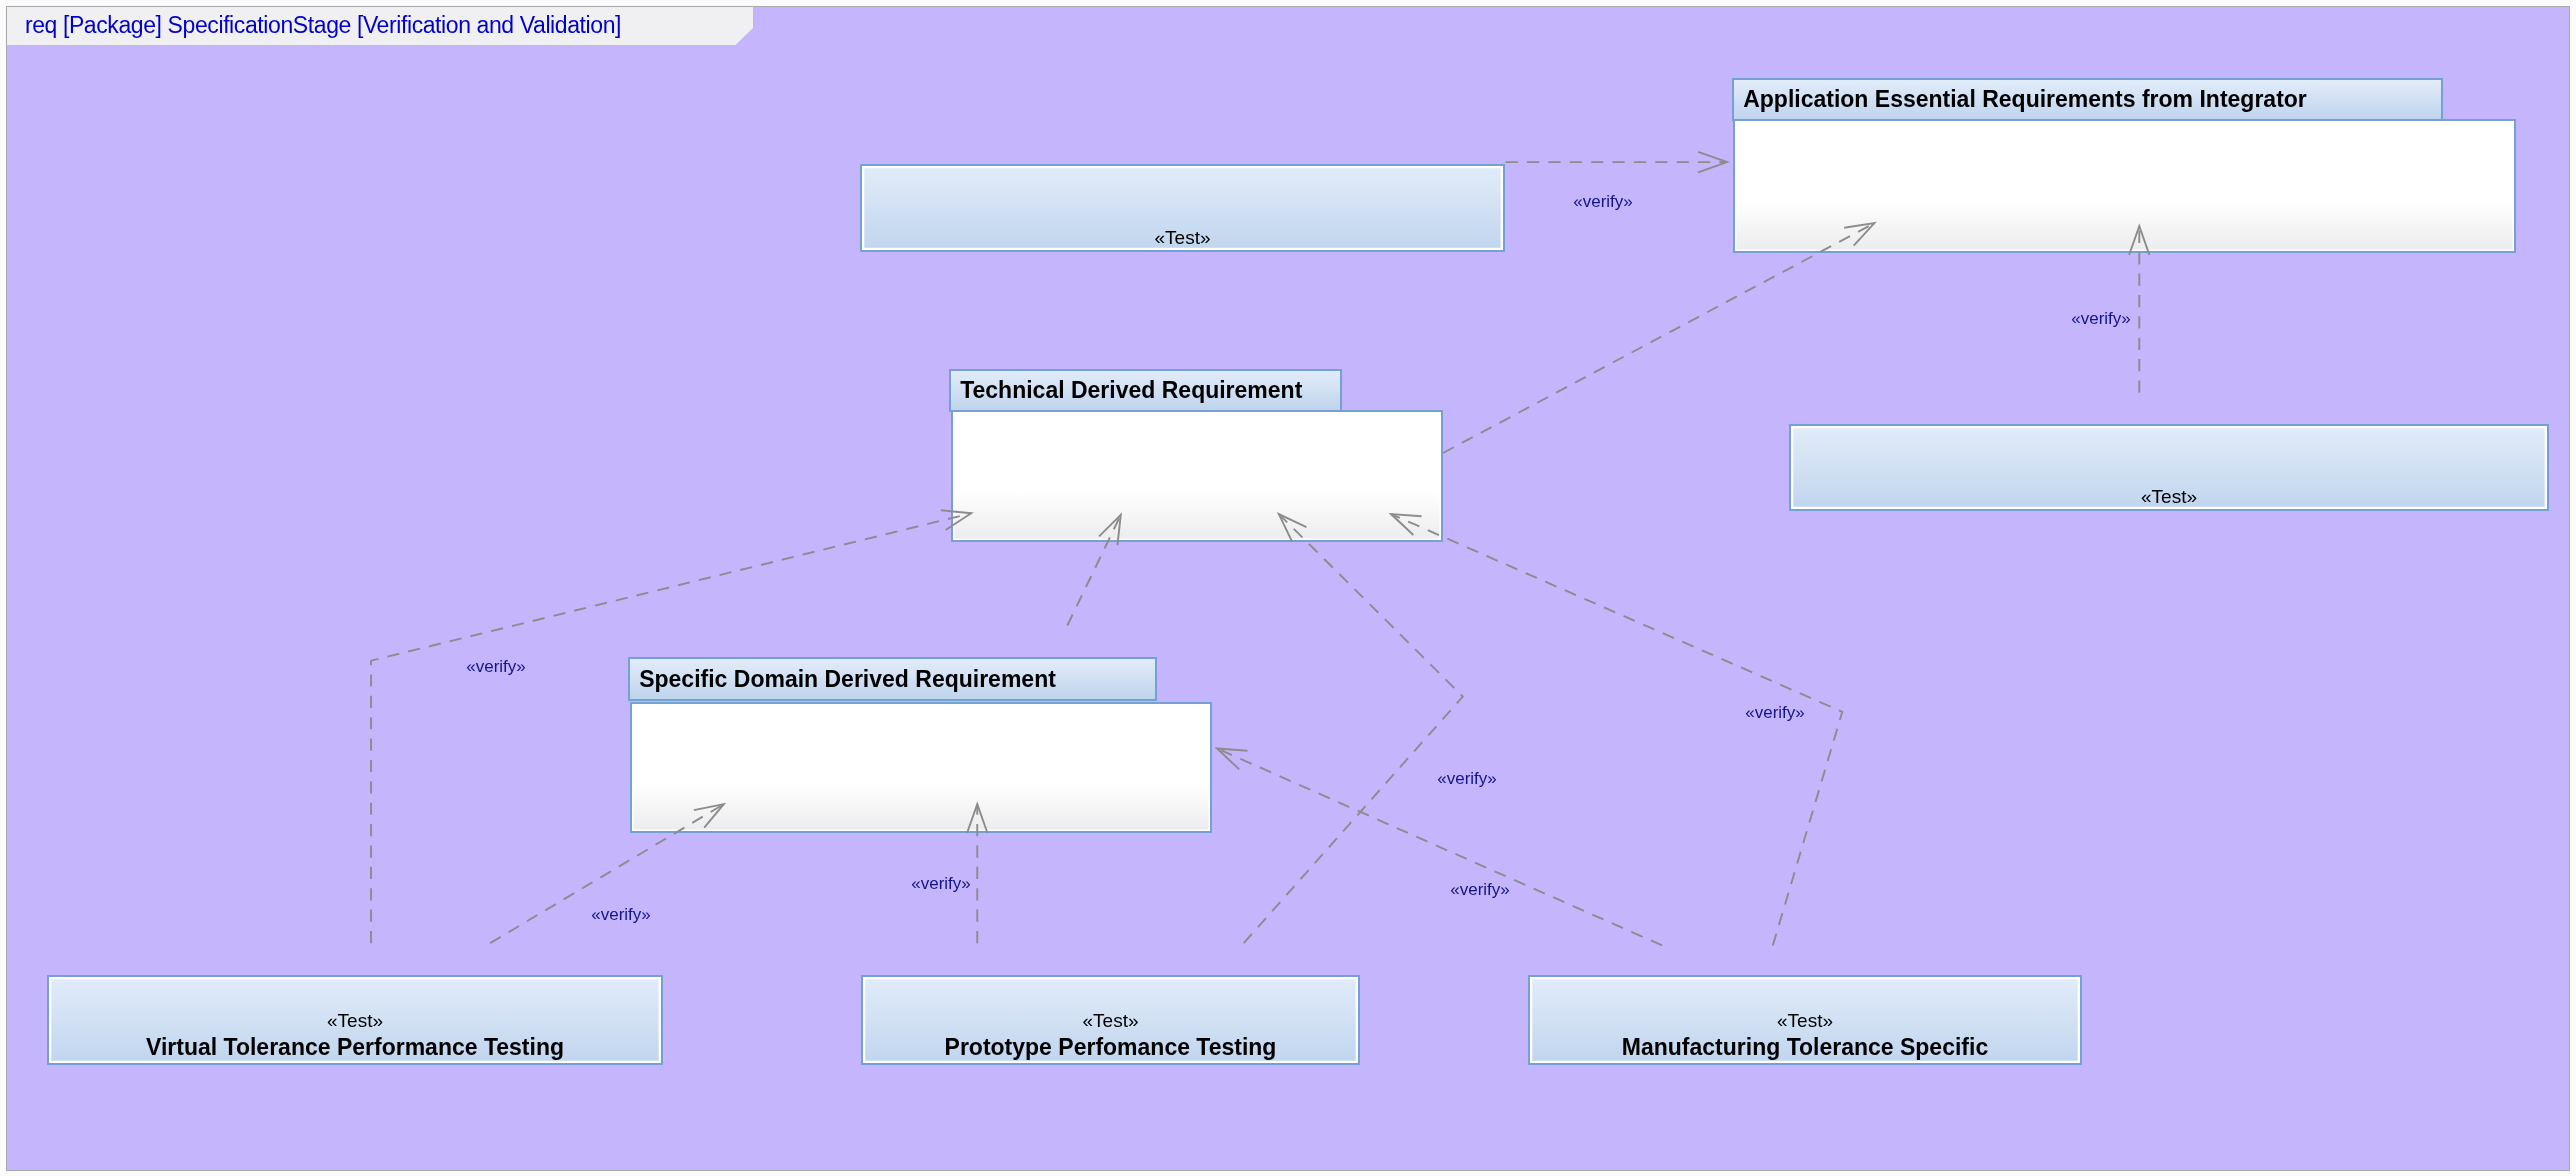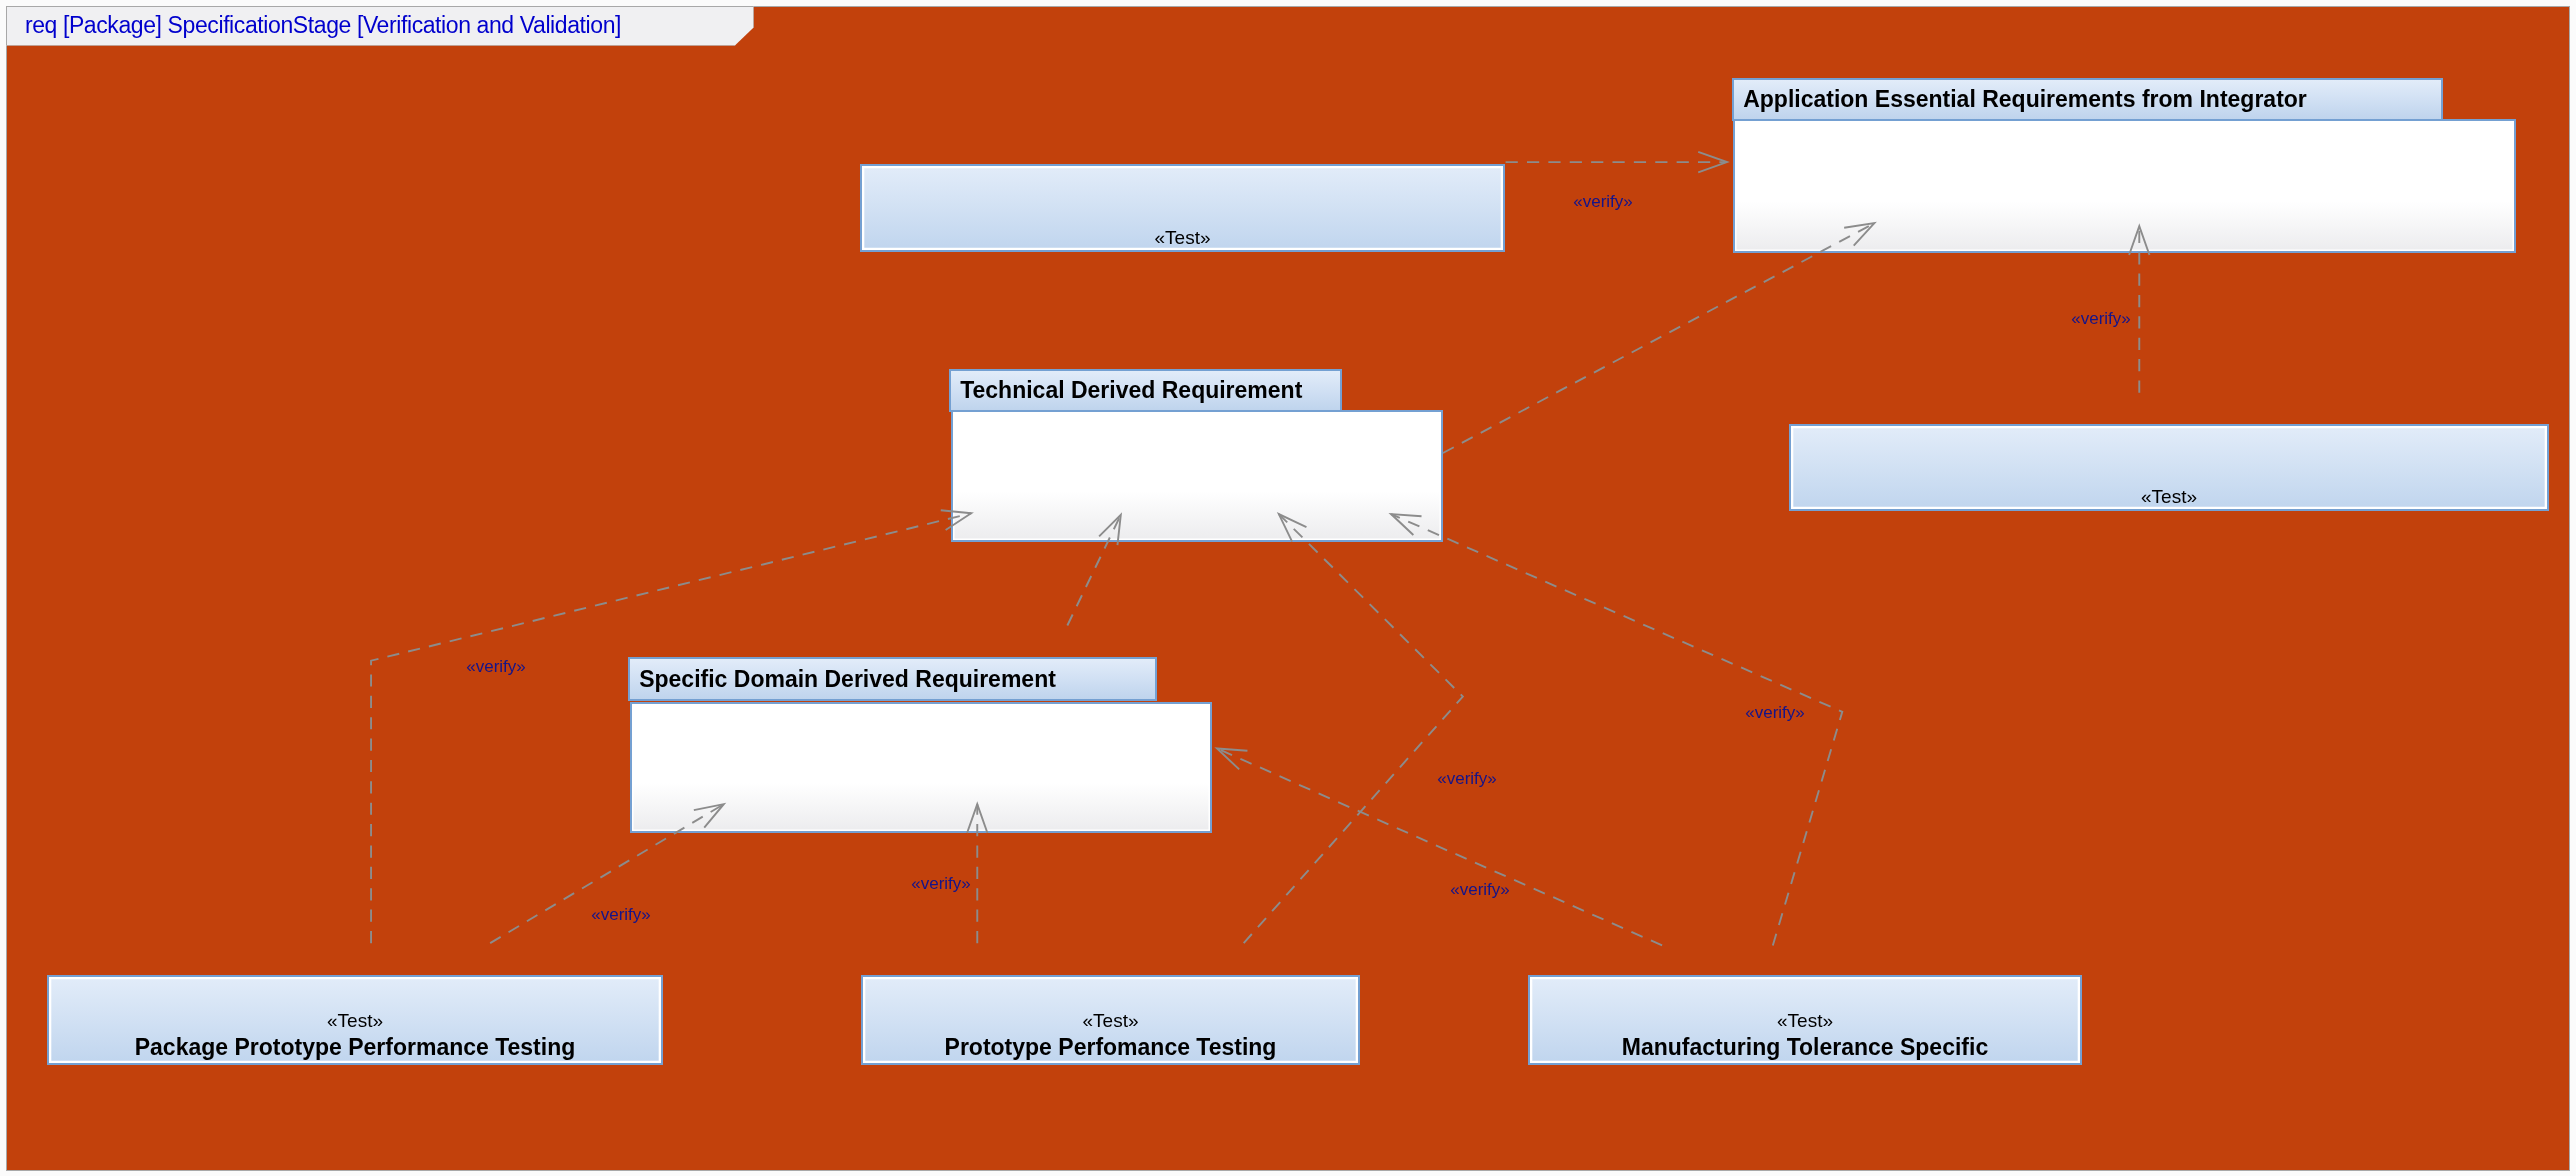--- a/index.html
+++ b/index.html
@@ -3,21 +3,21 @@
 <meta charset="utf-8">
 <style>
   html,body{margin:0;padding:0;background:#fbfbfb;}
   #canvas{
     position:relative;width:2576px;height:1177px;overflow:hidden;
     background:#fbfbfb;
     font-family:"Liberation Sans",sans-serif;
   }
   #frame{
     position:absolute;left:6.1px;top:6.1px;right:6.1px;bottom:6.1px;
-    border:1.5px solid #a8a8a8;background:#c2410c;
+    border:1.5px solid #a8a8a8;background:#c4b5fd;
   }
   #frame-tab{
     position:absolute;left:-1.5px;top:-1.5px;width:748px;height:40px;
     background:#f0f0f2;border:1.5px solid #a8a8a8;
     clip-path:polygon(0 0,100% 0,100% 55%,97.5% 100%,0 100%);
     display:flex;align-items:center;padding-left:18.3px;box-sizing:border-box;
   }
   #frame-tab .t{
     color:#0000cd;font-size:23px;letter-spacing:-0.4px;white-space:nowrap;
   }
@@ -76,21 +76,21 @@
       </div>
       <div class="node testbox" style="left: 1789px; top: 392px; width: 760px; height: 87px;">
         <div class="stereo">«Test»</div>
       </div>
       <div class="node req-body" style="left: 630px; top: 670px; width: 582px; height: 131px;"></div>
       <div class="node req-title" style="left: 628px; top: 625px; width: 529px; height: 44px;">
         <span class="name">Specific Domain Derived Requirement</span>
       </div>
       <div class="node testbox" style="left: 47px; top: 943px; width: 616px; height: 90px;">
         <div class="stereo">«Test»</div>
-        <div class="name">Package Prototype Performance Testing</div>
+        <div class="name">Virtual Tolerance Performance Testing</div>
       </div>
       <div class="node testbox" style="left: 861px; top: 943px; width: 499px; height: 90px;">
         <div class="stereo">«Test»</div>
         <div class="name">Prototype Perfomance Testing</div>
       </div>
       <div class="node testbox" style="left: 1528px; top: 943px; width: 554px; height: 90px;">
         <div class="stereo">«Test»</div>
         <div class="name">Manufacturing Tolerance Specific</div>
       </div>
     </div>

